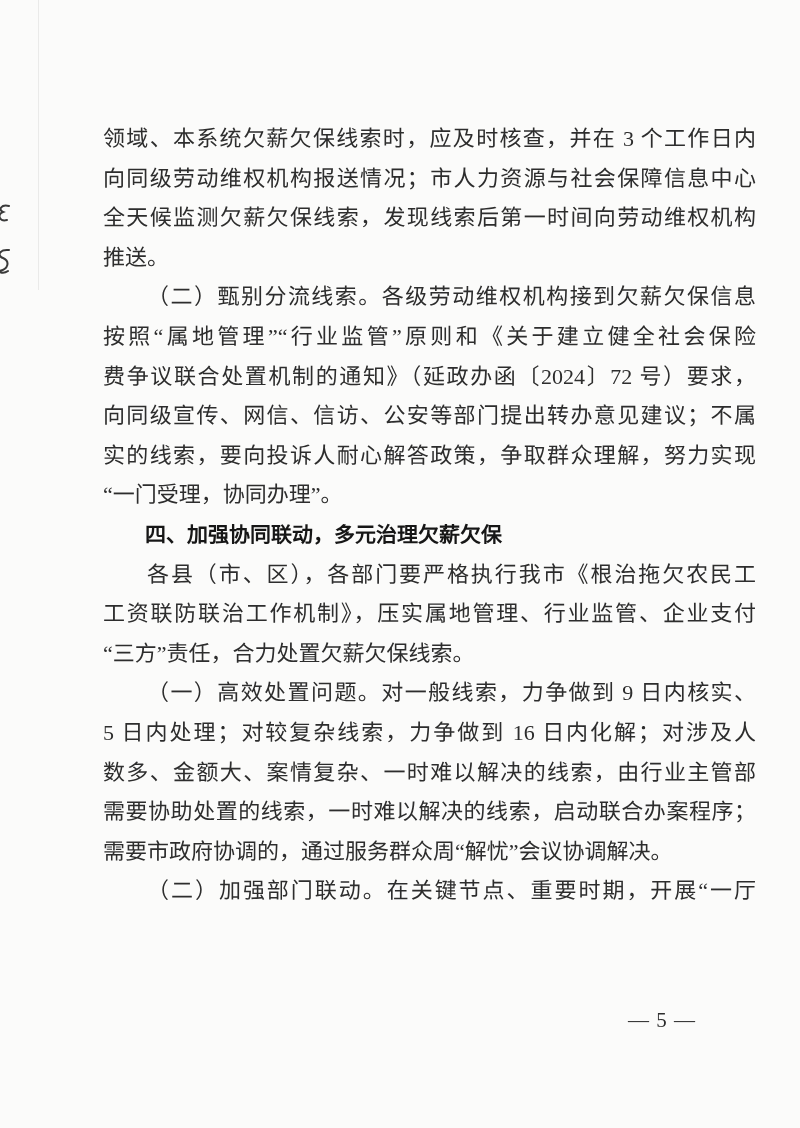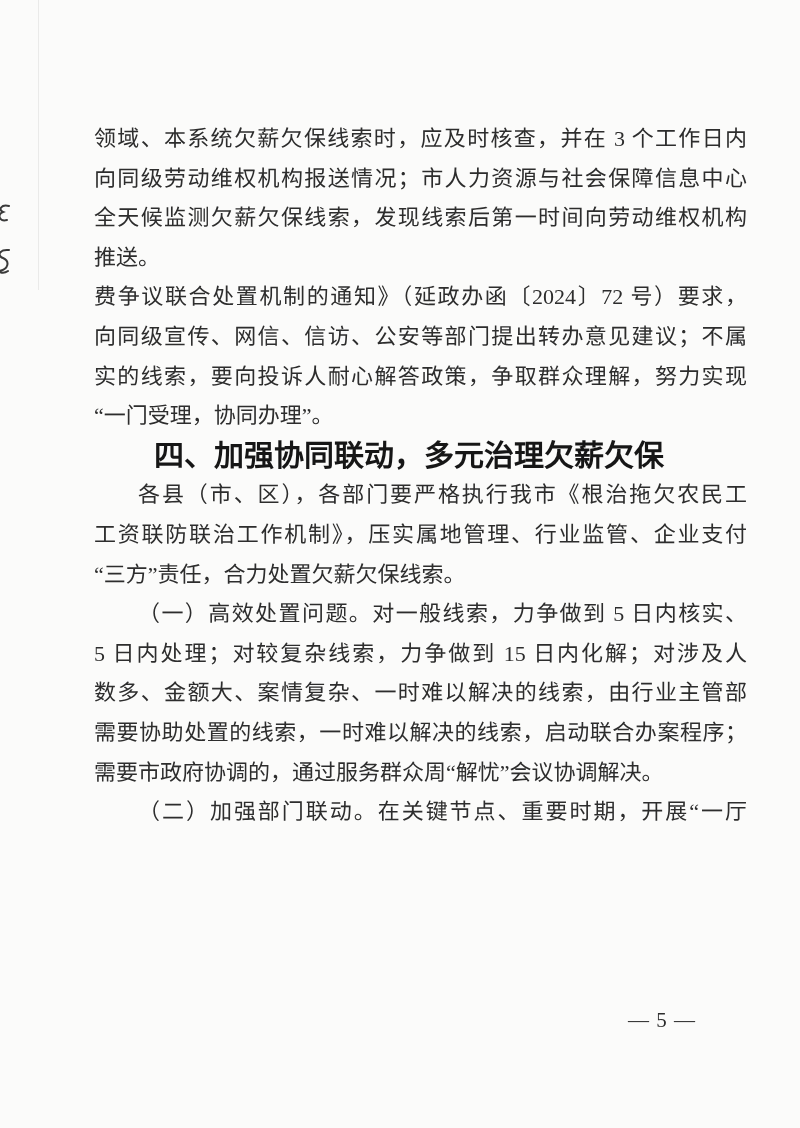--- a/index.html
+++ b/index.html
@@ -20,21 +20,21 @@
   .crease {
     position: absolute;
     left: 38px;
     top: 0;
     width: 1px;
     height: 290px;
     background: rgba(90, 90, 90, 0.10);
   }
   .body-text {
     position: absolute;
-    left: 94px;
+    left: 103px;
     top: 119px;
     width: 653px;
   }
   .line {
     height: 39.6px;
     line-height: 39.6px;
     font-size: 22px;
     white-space: normal;
     overflow: visible;
   }
@@ -50,21 +50,21 @@
   .line.indent {
     text-indent: 2em;
   }
   .line.heading {
     font-family: "Liberation Sans", "DejaVu Sans", sans-serif;
     font-weight: 700;
     color: #161616;
     text-indent: 2em;
     text-align: left;
     text-align-last: left;
-    font-size: 30px;
+    font-size: 21px;
   }
   .page-number {
     position: absolute;
     left: 628px;
     top: 1005px;
     width: 90px;
     height: 30px;
     line-height: 30px;
     font-size: 21px;
     color: #2d2d2d;
@@ -95,30 +95,32 @@
     <svg width="18" height="28" viewBox="0 0 18 28">
       <path d="M14 3 C4 2 2 9 8 11 C15 14 14 23 3 24 M3 24 C6 26 10 26 13 24" stroke="#3a3a3a" stroke-width="2" fill="none" stroke-linecap="round"></path>
     </svg>
   </div>
 
   <div class="body-text">
     <div class="line fill">领域、本系统欠薪欠保线索时，应及时核查，并在 3 个工作日内</div>
     <div class="line fill">向同级劳动维权机构报送情况；市人力资源与社会保障信息中心</div>
     <div class="line fill">全天候监测欠薪欠保线索，发现线索后第一时间向劳动维权机构</div>
     <div class="line end">推送。</div>
+    <div class="line fill indent">（二）甄别分流线索。各级劳动维权机构接到欠薪欠保信息</div>
+    <div class="line fill">按照“属地管理”“行业监管”原则和《关于建立健全社会保险</div>
     <div class="line fill">费争议联合处置机制的通知》（延政办函〔2024〕72 号）要求，</div>
     <div class="line fill">向同级宣传、网信、信访、公安等部门提出转办意见建议；不属</div>
     <div class="line fill">实的线索，要向投诉人耐心解答政策，争取群众理解，努力实现</div>
     <div class="line end">“一门受理，协同办理”。</div>
     <div class="line heading">四、加强协同联动，多元治理欠薪欠保</div>
     <div class="line fill indent">各县（市、区），各部门要严格执行我市《根治拖欠农民工</div>
     <div class="line fill">工资联防联治工作机制》，压实属地管理、行业监管、企业支付</div>
     <div class="line end">“三方”责任，合力处置欠薪欠保线索。</div>
-    <div class="line fill indent">（一）高效处置问题。对一般线索，力争做到 5 日内核实、</div>
-    <div class="line fill">5 日内处理；对较复杂线索，力争做到 15 日内化解；对涉及人</div>
+    <div class="line fill indent">（一）高效处置问题。对一般线索，力争做到 9 日内核实、</div>
+    <div class="line fill">5 日内处理；对较复杂线索，力争做到 16 日内化解；对涉及人</div>
     <div class="line fill">数多、金额大、案情复杂、一时难以解决的线索，由行业主管部</div>
     <div class="line fill">需要协助处置的线索，一时难以解决的线索，启动联合办案程序；</div>
     <div class="line end">需要市政府协调的，通过服务群众周“解忧”会议协调解决。</div>
     <div class="line fill indent">（二）加强部门联动。在关键节点、重要时期，开展“一厅</div>
   </div>
 
   <div class="page-number">— 5 —</div>
 
 </div>
 

